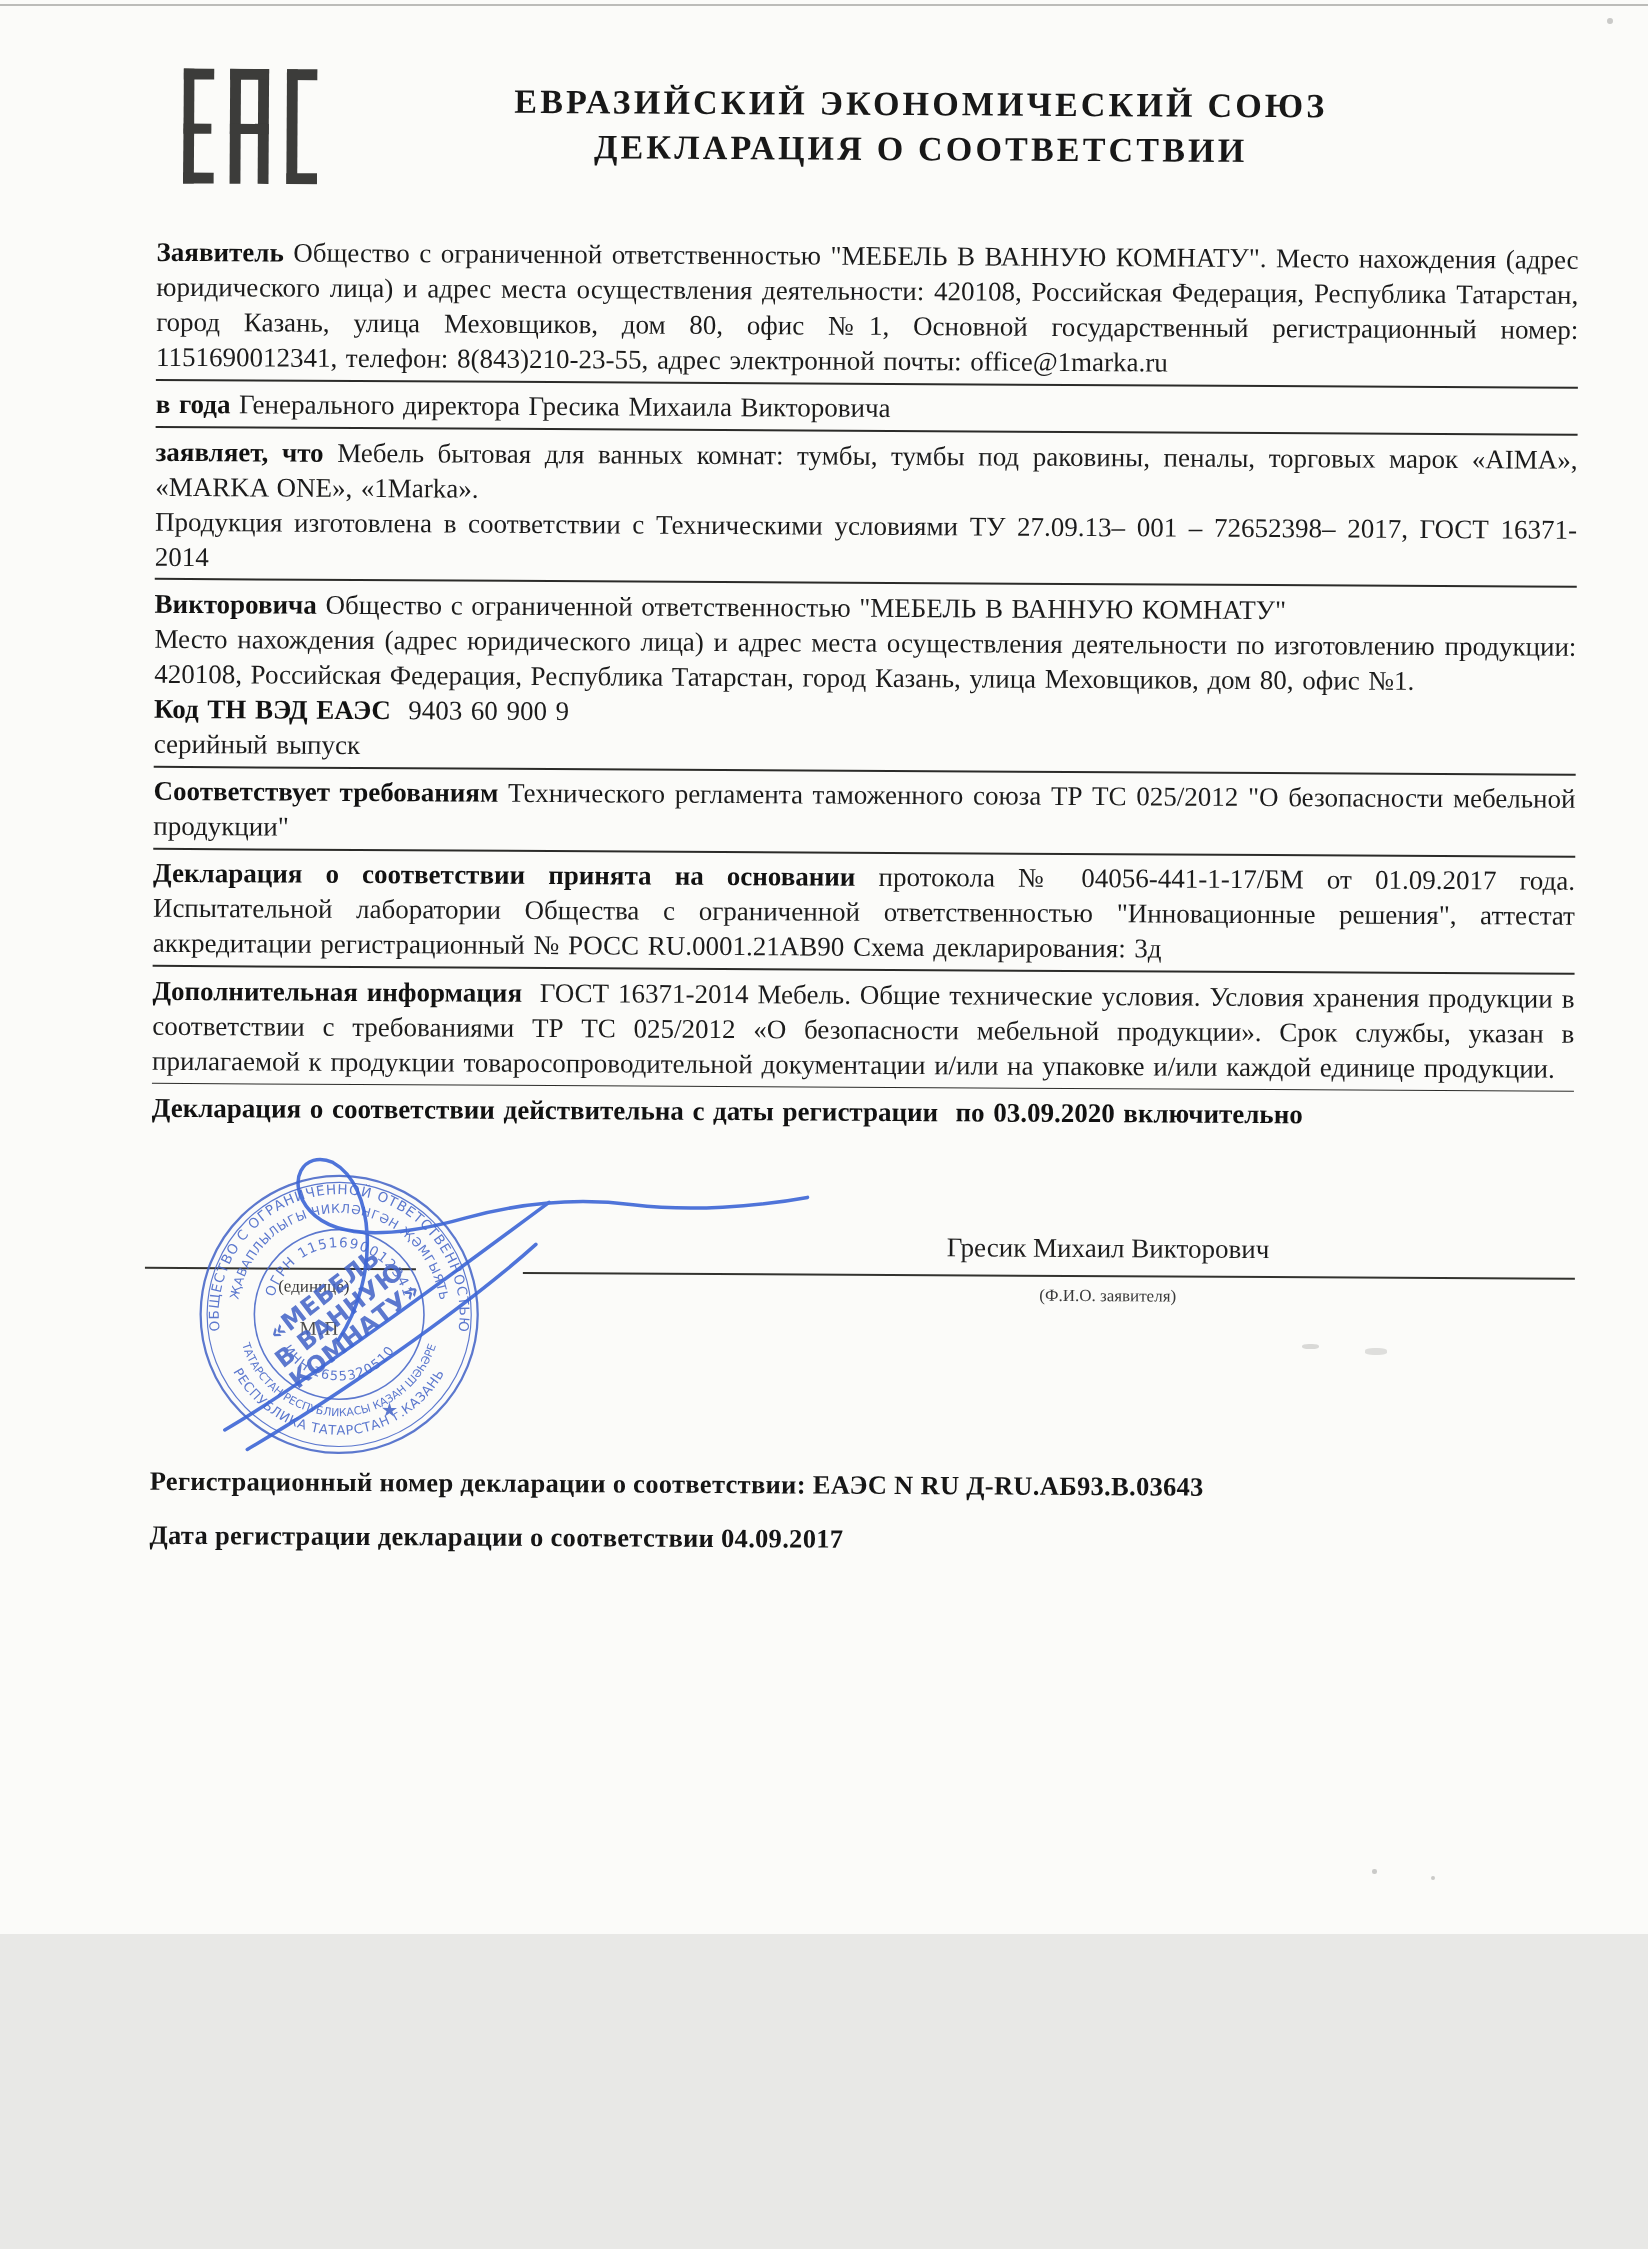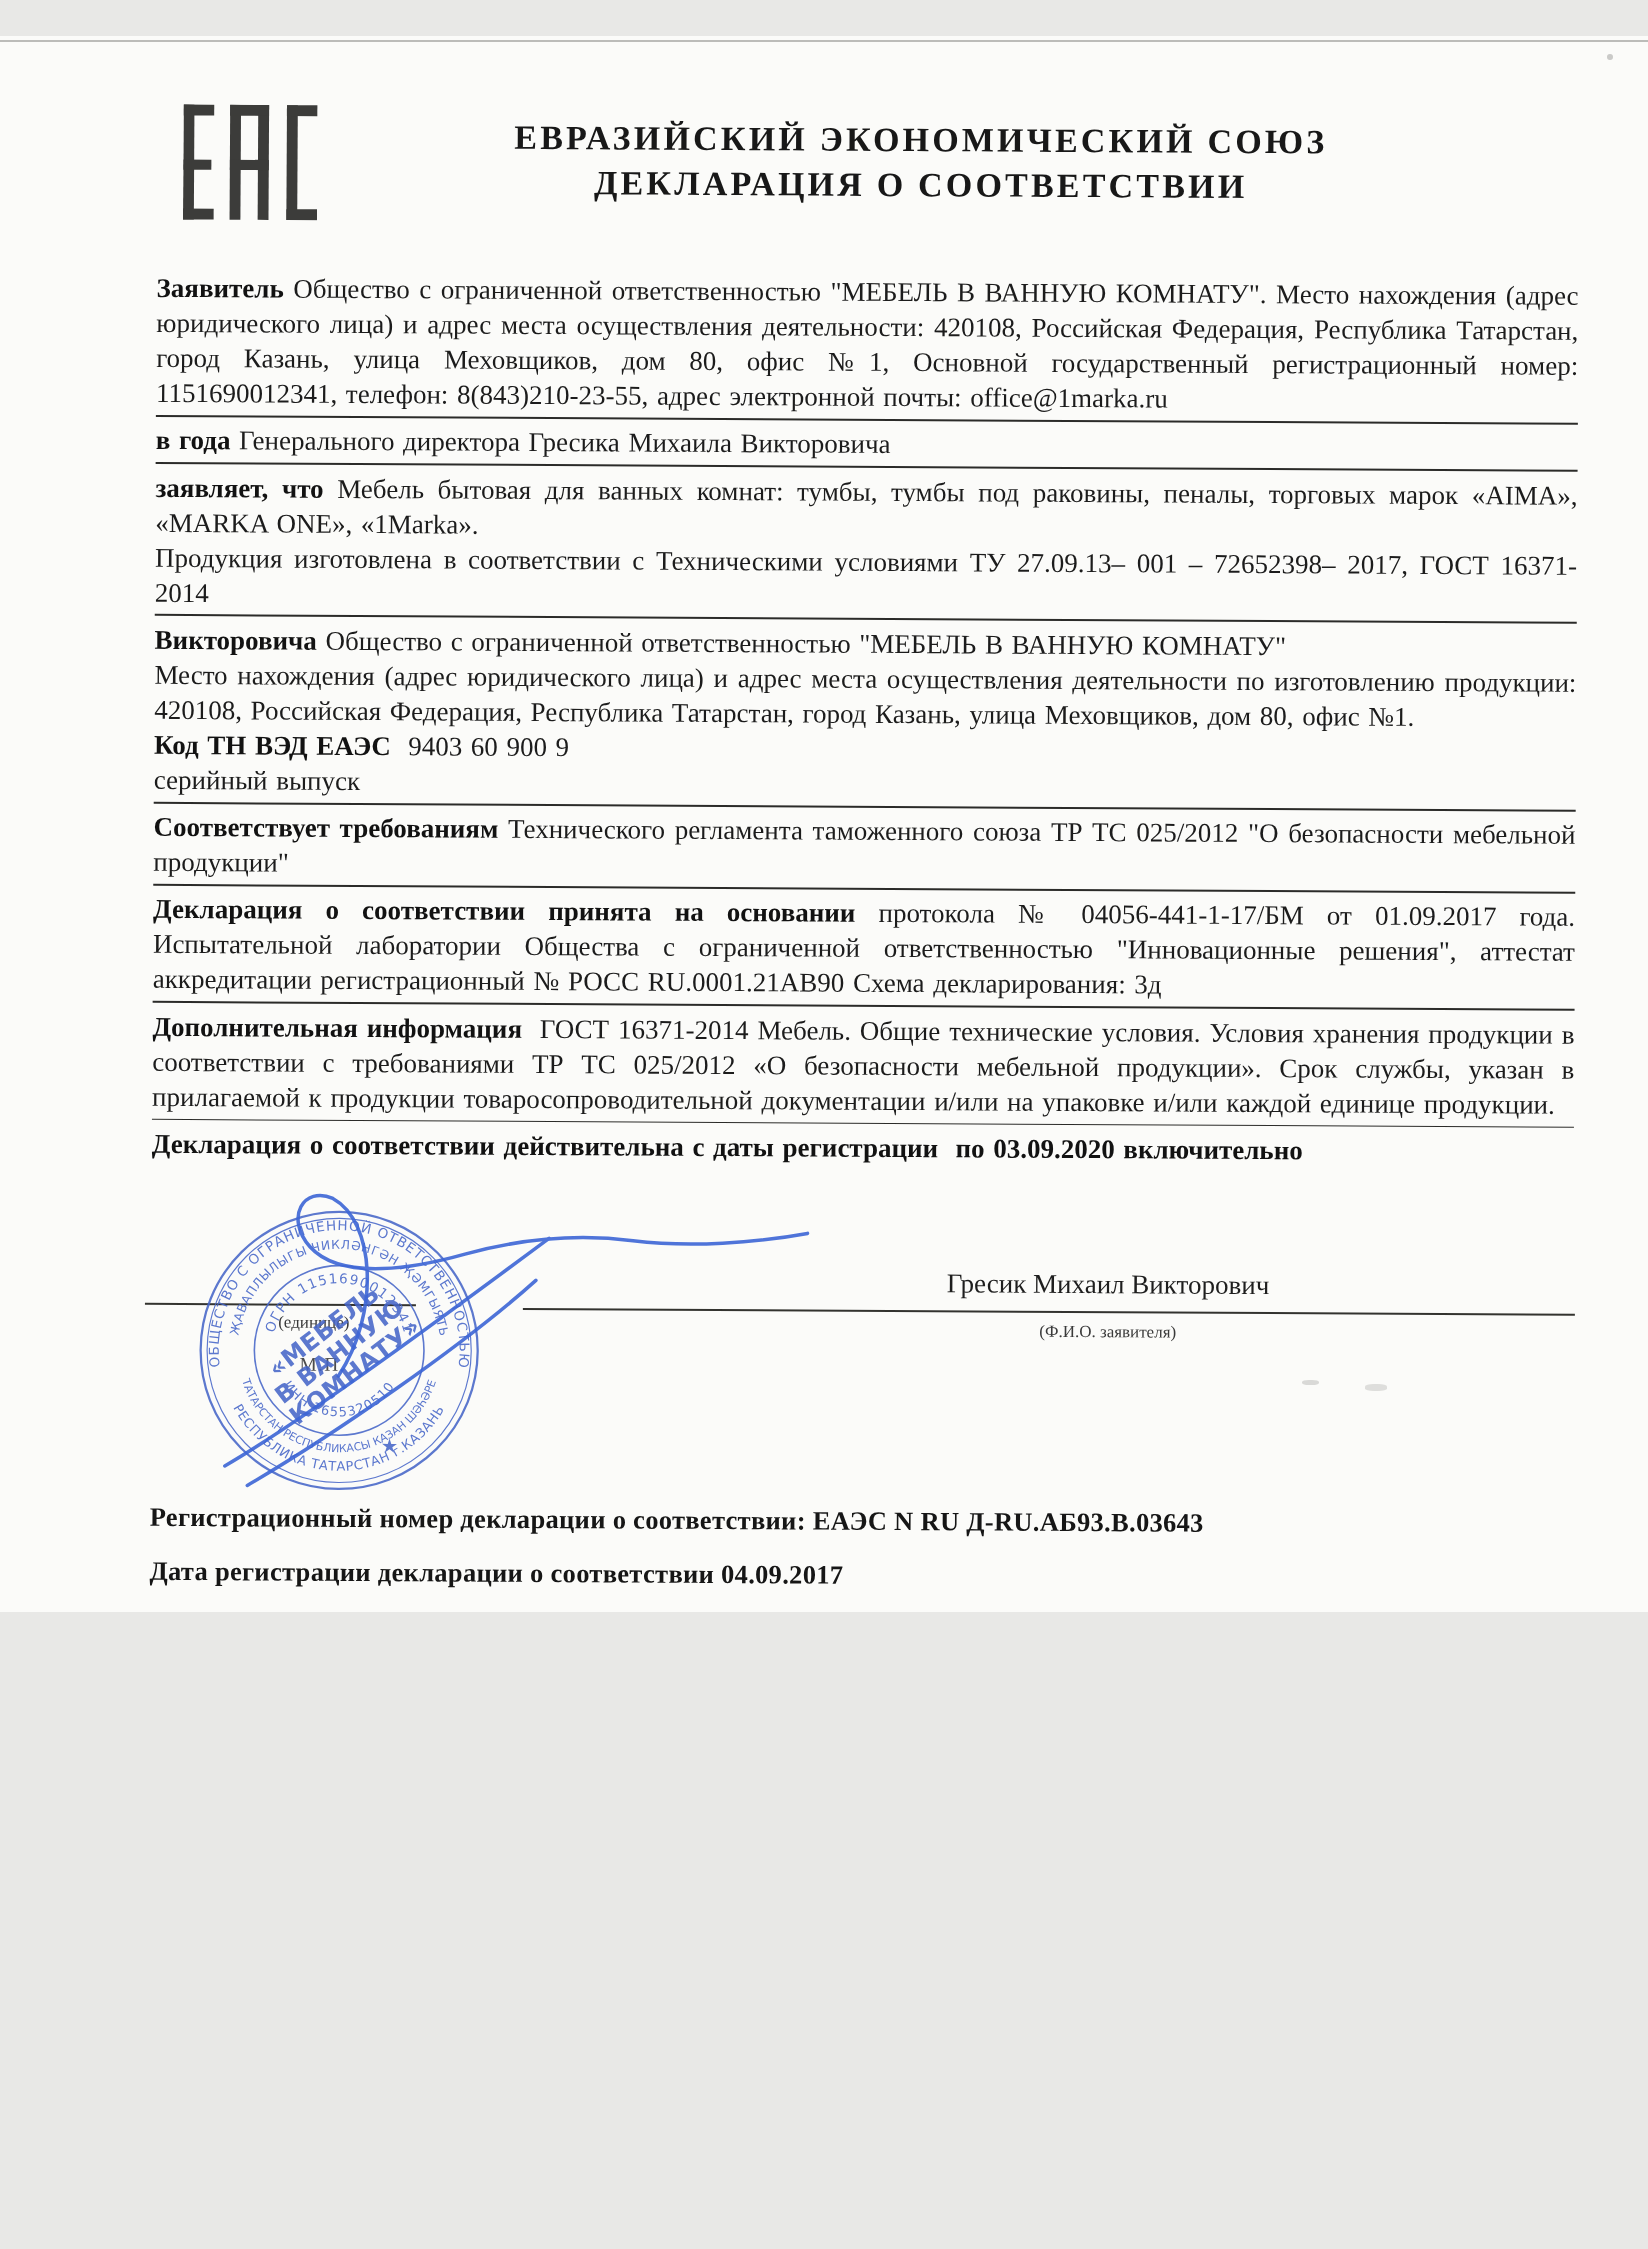--- a/index.html
+++ b/index.html
@@ -1,18 +1,18 @@
 <!DOCTYPE html>
 <html style="font-size:10.3px"><head>
 <meta charset="utf-8">
 <style>
   html,body{margin:0;padding:0;background:#e8e8e6;}
   .page{
-    position:relative;width:1648px;height:1576px;background:#fbfbf9;
-    overflow:hidden;font-family:"Liberation Serif",serif;color:#1e1e1e;margin-top:36px;
+    position:relative;width:1648px;height:1934px;background:#fbfbf9;
+    overflow:hidden;font-family:"Liberation Serif",serif;color:#1e1e1e;
   }
   .tilt{position:absolute;left:0;top:0;width:100%;height:100%;
     transform:rotate(0.32deg);transform-origin:0 0;}
   
   .scan-topline{position:absolute;left:0;top:3.9px;width:100%;height:1.9px;background:#b0b0ae;opacity:.85;}
   .speck{position:absolute;background:#9a9a98;border-radius:50%;opacity:.5;}
   
   .logo{position:absolute;left:184px;top:67px;}
   .title{position:absolute;left:414px;top:76px;width:1015px;text-align:center;
     font-weight:bold;font-size:34px;line-height:45px;letter-spacing:3.2px;color:#181818;}

